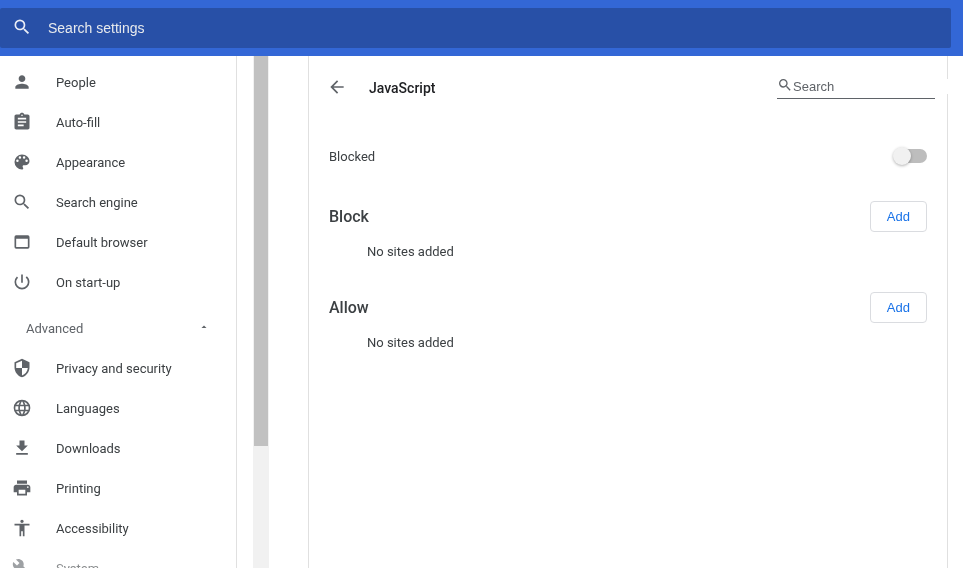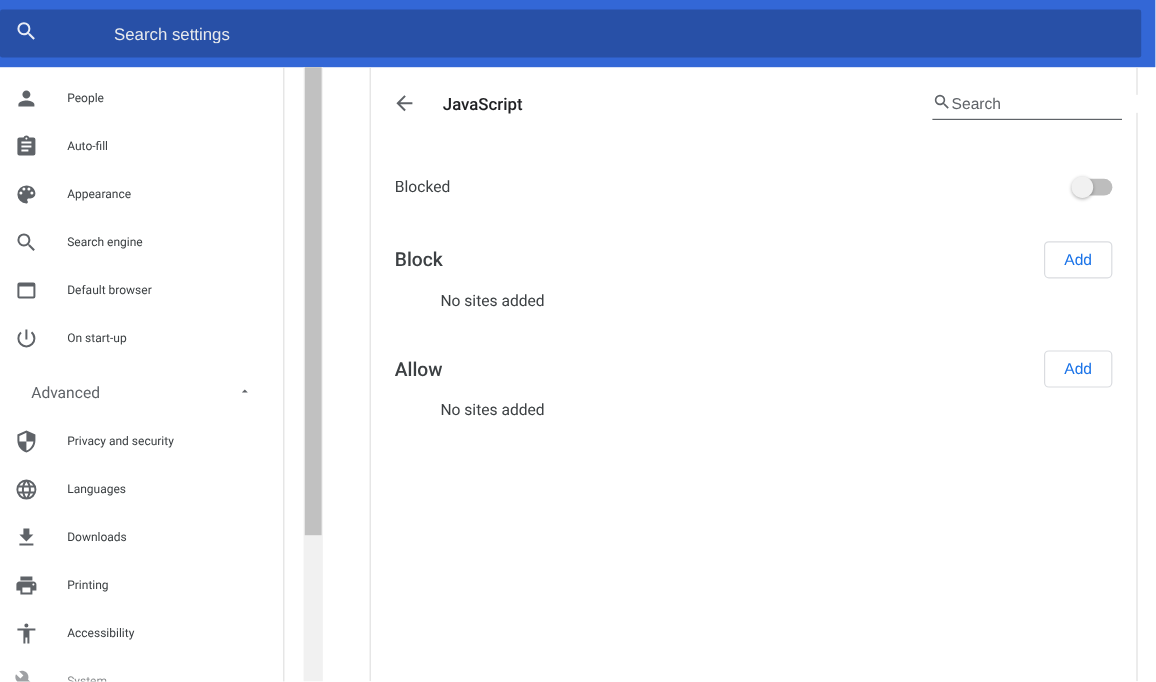--- a/index.html
+++ b/index.html
@@ -27,21 +27,20 @@
   }
   .search-box {
     flex: 1;
     height: 40px;
     margin-right: 12px;
     background: #2850a7;
     border-radius: 2px;
     display: flex;
     align-items: center;
     padding: 0 12px;
-    gap: 47px;
   }
   .search-box svg { fill: #fff; opacity: 0.9; width: 20px; height: 20px; }
   .search-box input {
     flex: 1;
     border: none;
     background: transparent;
     color: #fff;
     font-size: 14px;
     margin-left: 16px;
     outline: none;
@@ -88,21 +87,21 @@
     color: #3c4043;
   }
   .nav-item .icon {
     width: 20px;
     height: 20px;
     fill: #5f6368;
     flex-shrink: 0;
   }
   .nav-item .label {
     margin-left: 24px;
-    font-size: 10px;
+    font-size: 13px;
   }
   .advanced-row {
     display: flex;
     align-items: center;
     height: 40px;
     padding: 0 26px;
     color: #5f6368;
     font-size: 13px;
     cursor: pointer;
     justify-content: space-between;

